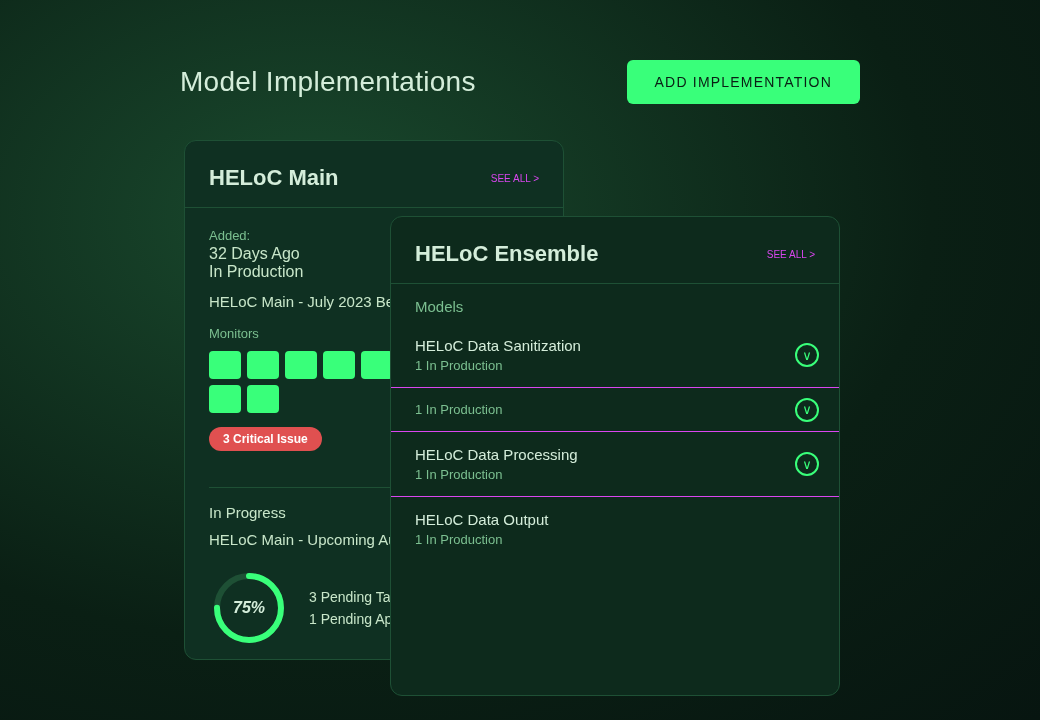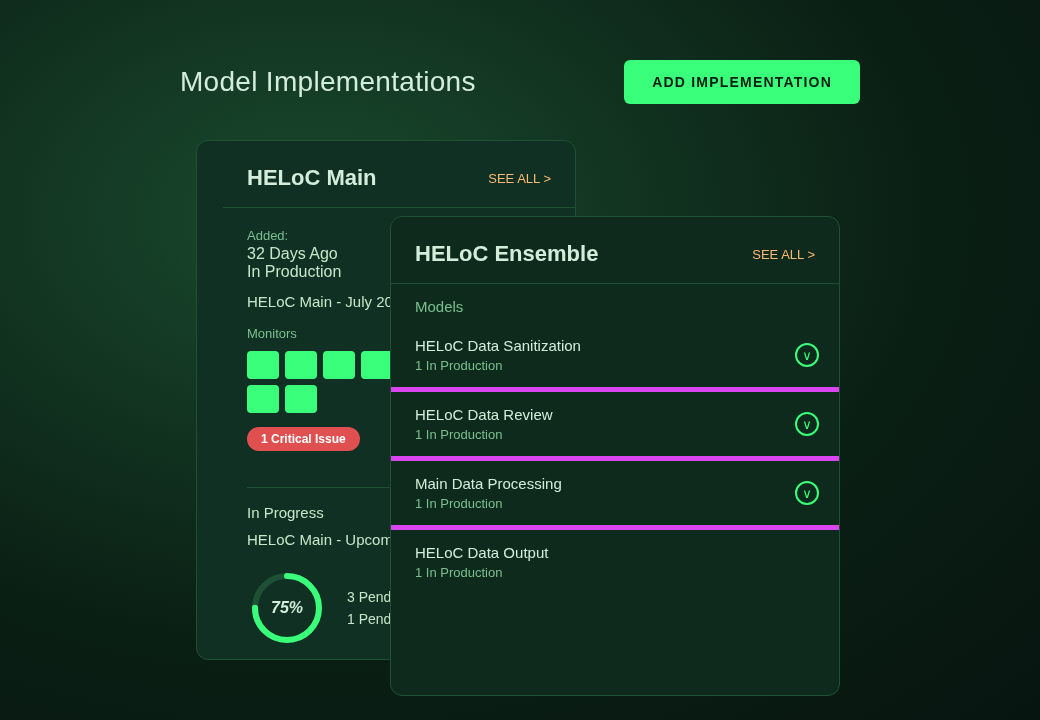--- a/index.html
+++ b/index.html
@@ -47,21 +47,21 @@
       letter-spacing: 0.3px;
     }
 
     .add-impl-button {
       background: #39ff7a;
       color: #0a1f14;
       border: none;
       border-radius: 6px;
       padding: 14px 28px;
       font-size: 14px;
-      font-weight: 700;
+      font-weight: 400;
       letter-spacing: 1.2px;
       cursor: pointer;
       text-transform: uppercase;
     }
 
     
     .cards-area {
       position: relative;
       width: 100%;
       height: 520px;
@@ -71,45 +71,44 @@
     .card {
       position: absolute;
       background: #0f3022;
       border: 1px solid #1e5035;
       border-radius: 12px;
       overflow: hidden;
     }
 
     
     .card-main {
-      left: 16px;
+      left: 4px;
       top: 0;
       width: 380px;
       height: 520px;
       z-index: 1;
-      padding-left: 26px;
     }
 
     .card-main .card-header {
       display: flex;
       align-items: center;
       justify-content: space-between;
       padding: 24px 24px 16px 24px;
       border-bottom: 1px solid #1e5035;
     }
 
     .card-title {
       font-size: 22px;
       font-weight: 600;
       color: #d4edda;
     }
 
     .see-all-link {
-      font-size: 13px;
-      color: #fdba74;
+      font-size: 10px;
+      color: #d946ef;
       cursor: pointer;
       text-decoration: none;
     }
 
     .card-body {
       padding: 20px 24px;
     }
 
     .added-label {
       font-size: 13px;
@@ -268,21 +267,21 @@
 
     .models-section-label {
       font-size: 15px;
       color: #7bbf90;
       padding: 14px 24px 8px 24px;
     }
 
     
     .ensemble-row {
       padding: 14px 24px;
-      border-bottom: 5px solid #d946ef;
+      border-bottom: 1px solid #d946ef;
       position: relative;
     }
 
     .ensemble-row:last-child {
       border-bottom: none;
     }
 
     .ensemble-row-name {
       font-size: 15px;
       color: #d4edda;
@@ -348,21 +347,21 @@
           <div class="monitor-dot"></div>
           <div class="monitor-dot"></div>
           <div class="monitor-dot"></div>
           <div class="monitor-dot"></div>
           <div class="monitor-dot"></div>
           <div class="monitor-dot"></div>
           <div class="monitor-dot"></div>
           <div class="monitor-dot"></div>
         </div>
 
-        <div class="critical-badge">1 Critical Issue</div>
+        <div class="critical-badge">3 Critical Issue</div>
 
         <hr class="section-divider">
 
         <div class="in-progress-label">In Progress</div>
         <div class="upcoming-name">HELoC Main - Upcoming August Versio...</div>
 
         <div class="progress-area">
           <div class="progress-ring-container">
             <svg class="progress-ring-svg" width="80" height="80" viewBox="0 0 80 80">
               <circle class="progress-ring-track" cx="40" cy="40" r="32"></circle>
@@ -385,27 +384,26 @@
       </div>
       <div class="models-section-label">Models</div>
 
       <div class="ensemble-row">
         <div class="ensemble-row-name">HELoC Data Sanitization</div>
         <div class="ensemble-row-status">1 In Production</div>
         <div class="chevron-icon"></div>
       </div>
 
       <div class="ensemble-row">
-        <div class="ensemble-row-name">HELoC Data Review</div>
         <div class="ensemble-row-status">1 In Production</div>
         <div class="chevron-icon"></div>
       </div>
 
       <div class="ensemble-row">
-        <div class="ensemble-row-name">Main Data Processing</div>
+        <div class="ensemble-row-name">HELoC Data Processing</div>
         <div class="ensemble-row-status">1 In Production</div>
         <div class="chevron-icon"></div>
       </div>
 
       <div class="ensemble-row">
         <div class="ensemble-row-name">HELoC Data Output</div>
         <div class="ensemble-row-status">1 In Production</div>
       </div>
     </div>
 

